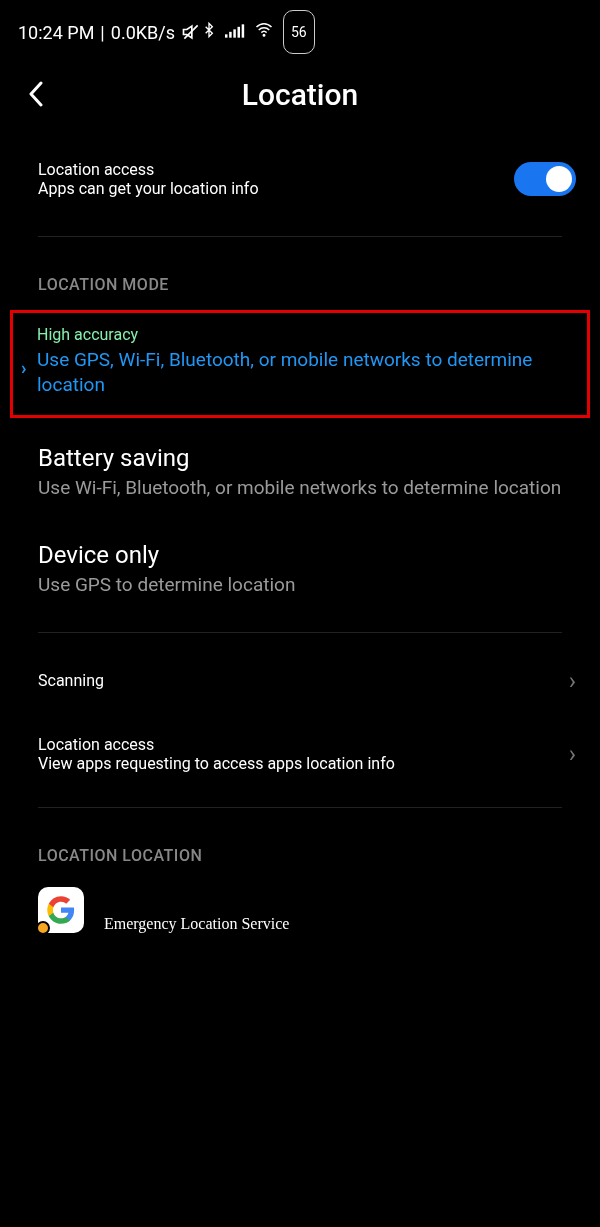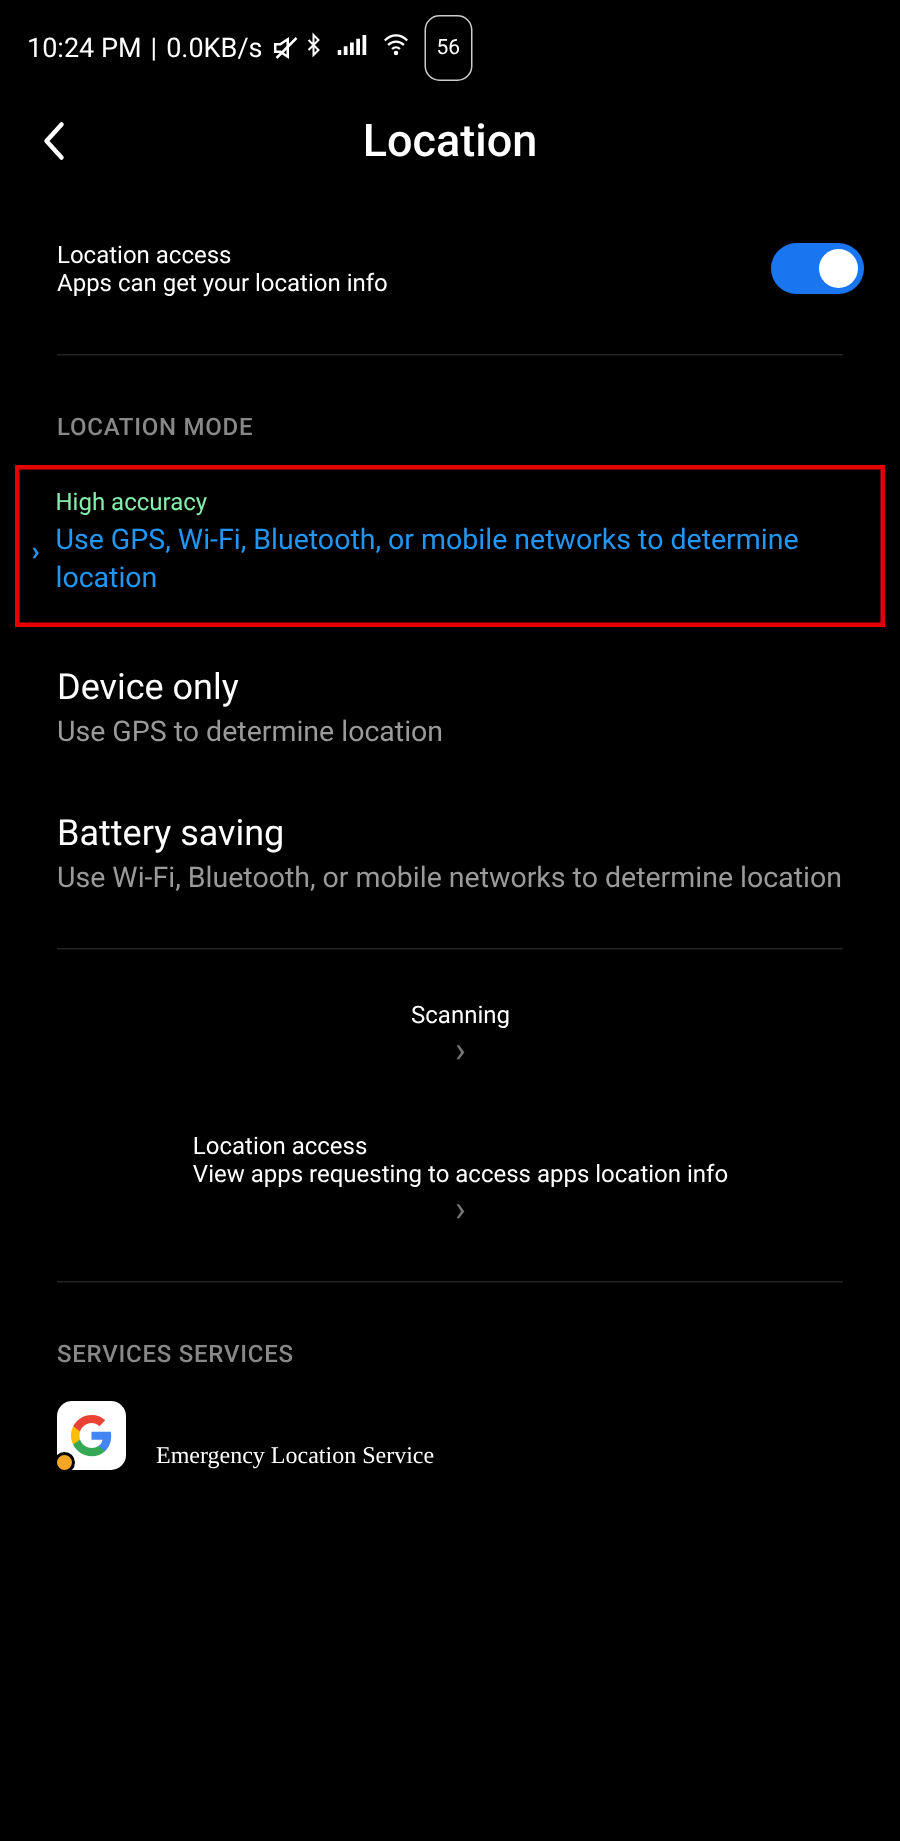--- a/index.html
+++ b/index.html
@@ -82,21 +82,20 @@
     position: absolute;
     left: 8px;
     top: 44px;
     color: #2196f3;
     font-weight: 700;
     font-size: 18px;
   }
   .row-chevron {
     display: flex; align-items: center; justify-content: space-between;
     padding: 20px 24px 20px 38px;
-    flex-direction: column;
   }
   .chevron { color: #777; font-size: 24px; }
   .service-row {
     display: flex; align-items: flex-end; gap: 20px;
     padding: 12px 38px 0 38px;
     font-family: Liberation Serif, serif;
   }
   .google-icon {
     width: 46px; height: 46px; background: #fff; border-radius: 10px;
     display: flex; align-items: center; justify-content: center;
@@ -172,47 +171,47 @@
 
   <div class="section-header">LOCATION MODE</div>
 
   <div class="highlight-box">
     <span class="selector-arrow">›</span>
     <div class="title">High accuracy</div>
     <div class="sub">Use GPS, Wi-Fi, Bluetooth, or mobile networks to determine location</div>
   </div>
 
   <div class="row">
+    <div class="title">Battery saving</div>
+    <div class="sub">Use Wi-Fi, Bluetooth, or mobile networks to determine location</div>
+  </div>
+
+  <div class="row">
     <div class="title">Device only</div>
     <div class="sub">Use GPS to determine location</div>
-  </div>
-
-  <div class="row">
-    <div class="title">Battery saving</div>
-    <div class="sub">Use Wi-Fi, Bluetooth, or mobile networks to determine location</div>
   </div>
 
   <div class="divider"></div>
 
   <div class="row-chevron">
     <div class="title">Scanning</div>
     <span class="chevron">›</span>
   </div>
 
   <div class="row-chevron">
     <div>
       <div class="title">Location access</div>
       <div class="sub">View apps requesting to access apps location info</div>
     </div>
     <span class="chevron">›</span>
   </div>
 
   <div class="divider"></div>
 
-  <div class="section-header">SERVICES SERVICES</div>
+  <div class="section-header">LOCATION LOCATION</div>
 
   <div class="service-row">
     <div class="google-icon">
       <svg width="30" height="30" viewBox="0 0 48 48">
           <path fill="#4285F4" d="M45 24.5c0-1.6-.1-3.1-.4-4.5H24v8.5h11.8c-.5 2.7-2 5-4.4 6.6v5.5h7.1C42.6 36.8 45 31.2 45 24.5z"></path>
           <path fill="#34A853" d="M24 46c5.9 0 10.9-2 14.5-5.3l-7.1-5.5c-2 1.3-4.5 2.1-7.4 2.1-5.7 0-10.5-3.8-12.2-9H4.5v5.6C8.1 41.1 15.4 46 24 46z"></path>
           <path fill="#FBBC05" d="M11.8 28.3c-.4-1.3-.7-2.7-.7-4.3s.3-3 .7-4.3v-5.6H4.5C3 17.3 2 20.5 2 24s1 6.7 2.5 9.6l7.3-5.3z"></path>
           <path fill="#EA4335" d="M24 10.7c3.2 0 6.1 1.1 8.4 3.3l6.3-6.3C34.8 3.9 29.9 2 24 2 15.4 2 8.1 6.9 4.5 14.1l7.3 5.6c1.7-5.2 6.5-9 12.2-9z"></path>
         </svg>
       <span class="badge"></span>

